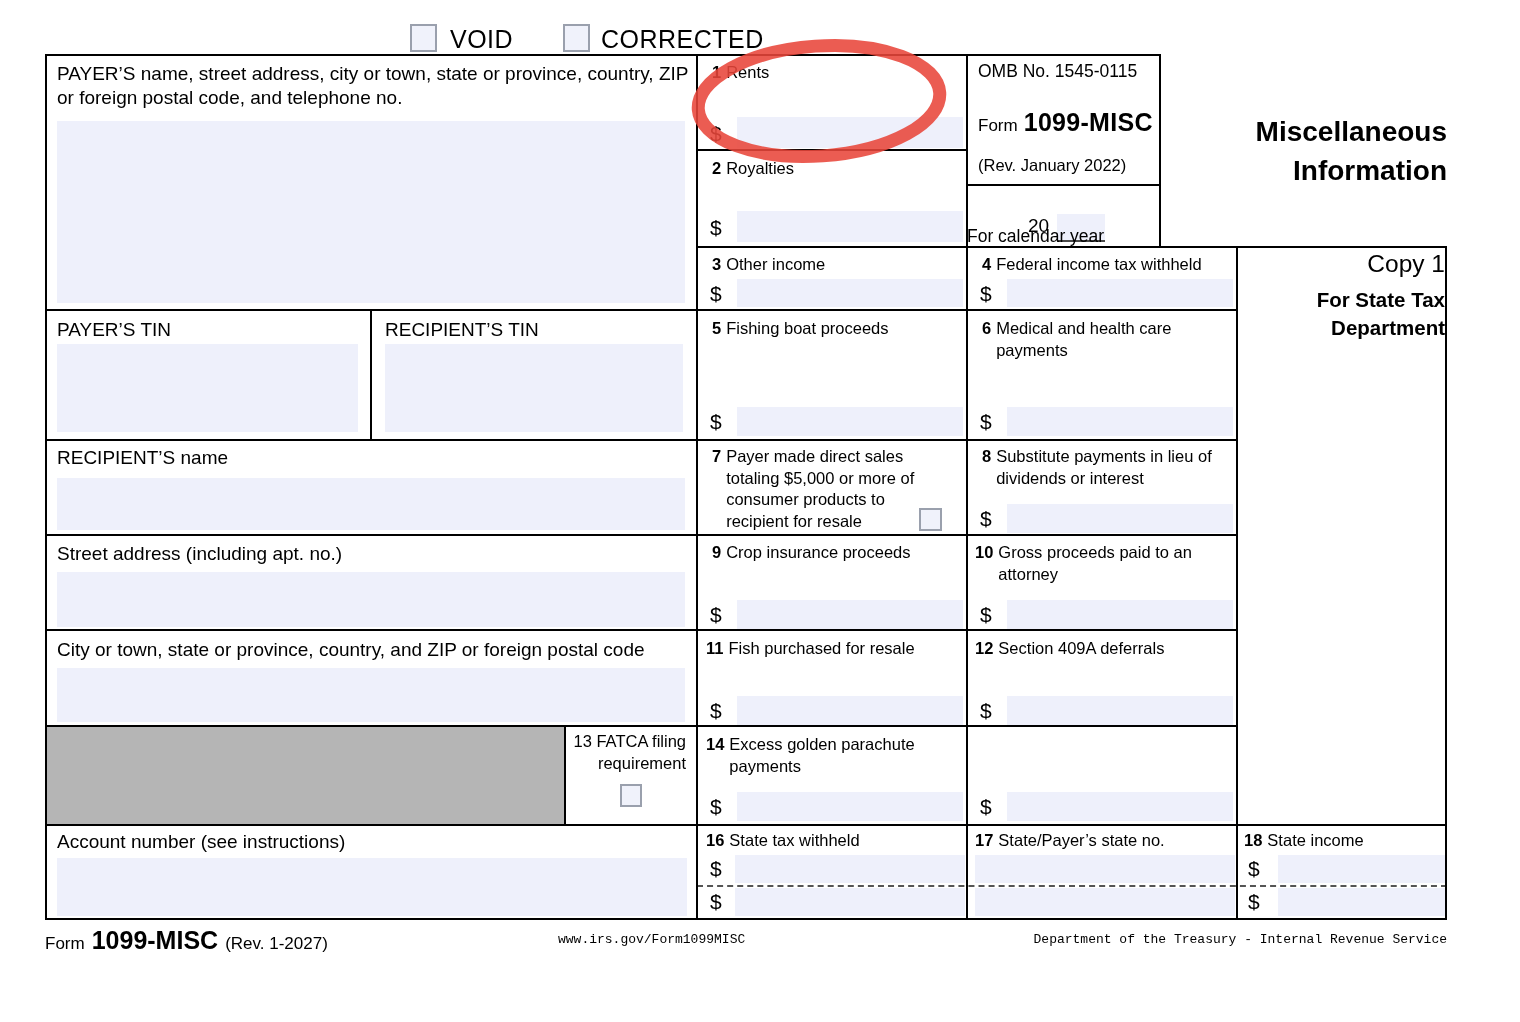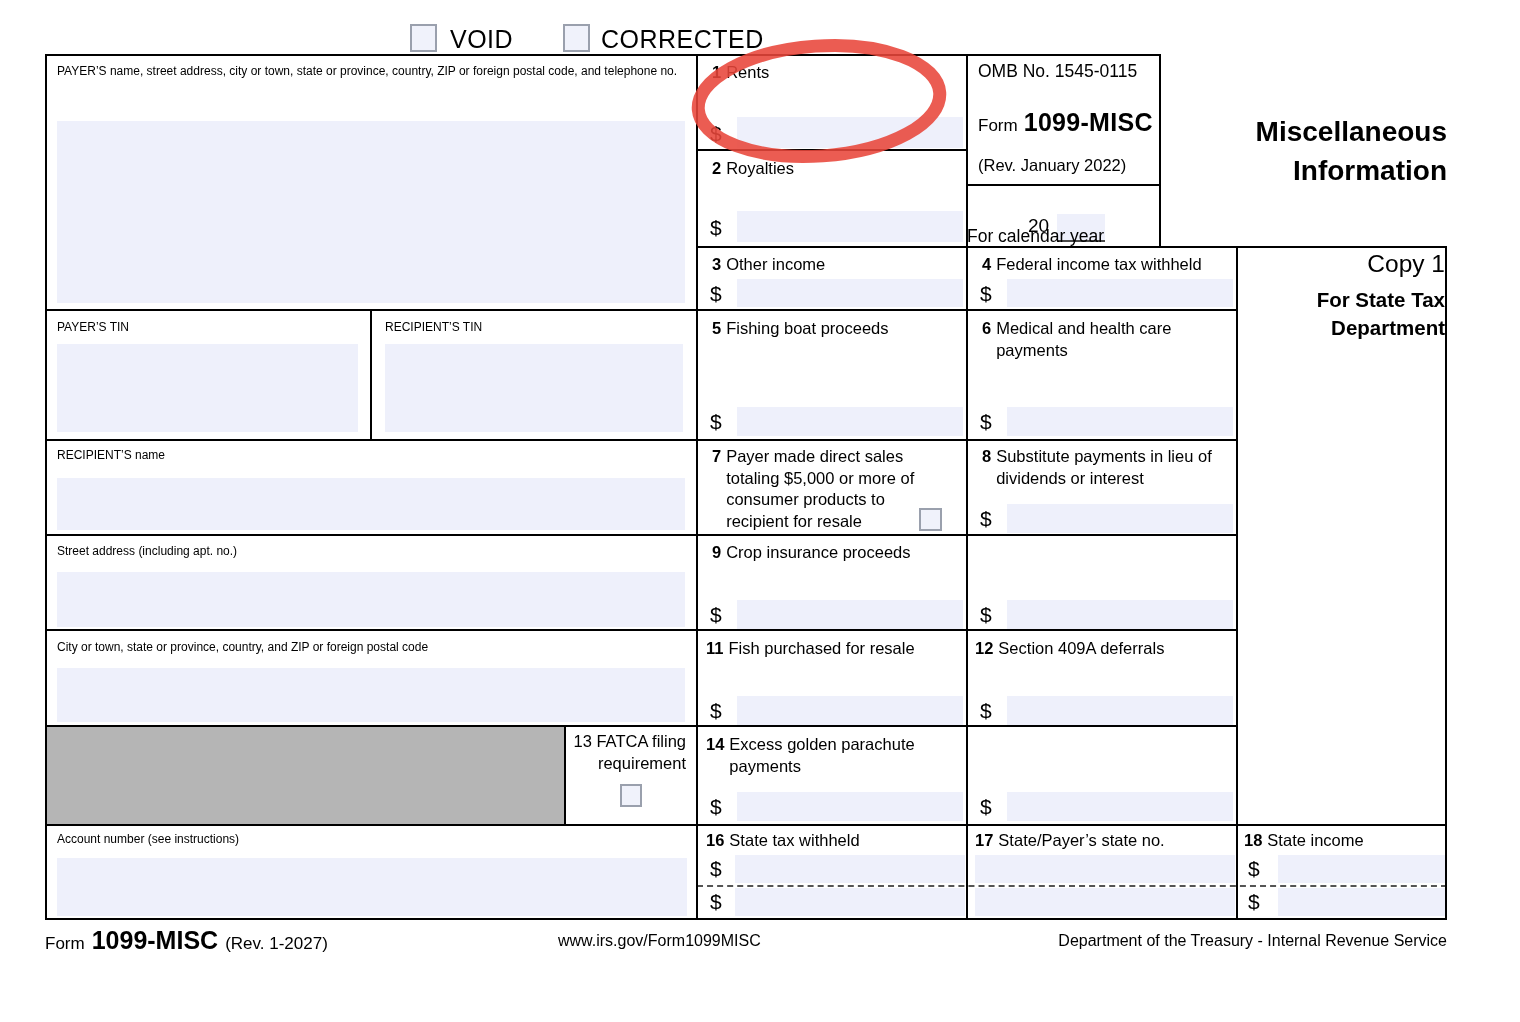--- a/index.html
+++ b/index.html
@@ -8,21 +8,21 @@
   
   .hl{position:absolute;height:2px;background:#000;}
   .vl{position:absolute;width:2px;background:#000;}
   .dash{position:absolute;height:0;border-top:2px dashed #555;background:none;}
   
   .fill{position:absolute;background:#eef0fb;}
   .gray{position:absolute;background:#b5b5b5;}
   
   .cb{position:absolute;background:#f0f2fb;border:2px solid #9aa0ad;box-sizing:border-box;}
   
-  .lbl{position:absolute;font-size:12px;line-height:19px;}
+  .lbl{position:absolute;font-size:19px;line-height:24px;}
   .blabel{position:absolute;display:flex;gap:5px;font-size:16.5px;line-height:21.5px;}
   .bnum{font-weight:bold;flex:none;}
   .inlbl{position:absolute;font-size:16.5px;line-height:21.5px;}
   .inlbl .bnum{font-weight:normal;}
   .dollar{position:absolute;font-size:21px;line-height:28px;}
   .topword{position:absolute;font-size:25px;line-height:28px;letter-spacing:.5px;}
   .right-block{position:absolute;text-align:right;}
   .misc-title{font-size:28px;font-weight:bold;line-height:39px;}
   .copy1{font-size:24.5px;font-weight:normal;line-height:28px;}
   .copysub{font-size:20.5px;font-weight:bold;line-height:28px;}
@@ -31,21 +31,21 @@
   .formline .fw{font-size:17px;}
   .formline .fn{font-size:25px;font-weight:bold;letter-spacing:.3px;}
   .center-txt{position:absolute;margin-top:36px;}
   .cal-label{font-size:17.5px;}
   .cal20{position:absolute;font-size:19px;}
   .calblank{position:absolute;background:#eef0fb;border-bottom:2px solid #4a4a4a;}
   .footer-left{position:absolute;display:flex;align-items:baseline;gap:7px;}
   .footer-left .fw{font-size:17px;}
   .footer-left .fn{font-size:25px;font-weight:bold;}
   .footer-left .rv{font-size:17px;}
-  .ftxt{position:absolute;font-size:16px;}
+  .ftxt{position:absolute;font-size:13px;font-family:Liberation Mono, monospace;}
   svg.ann{position:absolute;left:683px;top:33px;pointer-events:none;}
 </style>
 </head>
 <body>
 
 <div id="page">
 
   <div class="gray" style="left:46px;top:726px;width:519px;height:98px"></div>
 
   <div class="fill" style="left:57px;top:121px;width:628px;height:182px"></div>
@@ -148,20 +148,24 @@
   </div>
   <div class="cb" style="left:919px;top:508px;width:23px;height:23px"></div>
   <div class="blabel" style="left:982px;top:446px;width:240px">
     <span class="bnum">8</span>
     <span>Substitute payments in lieu of dividends or interest</span>
   </div>
   <div class="blabel" style="left:712px;top:542px;width:240px">
     <span class="bnum">9</span>
     <span>Crop insurance proceeds</span>
   </div>
+  <div class="blabel" style="left:975px;top:542px;width:248px">
+    <span class="bnum">10</span>
+    <span>Gross proceeds paid to an attorney</span>
+  </div>
   <div class="blabel" style="left:706px;top:638px;width:248px">
     <span class="bnum">11</span>
     <span>Fish purchased for resale</span>
   </div>
   <div class="blabel" style="left:975px;top:638px;width:248px">
     <span class="bnum">12</span>
     <span>Section 409A deferrals</span>
   </div>
   <div class="blabel" style="left:706px;top:734px;width:240px">
     <span class="bnum">14</span>

